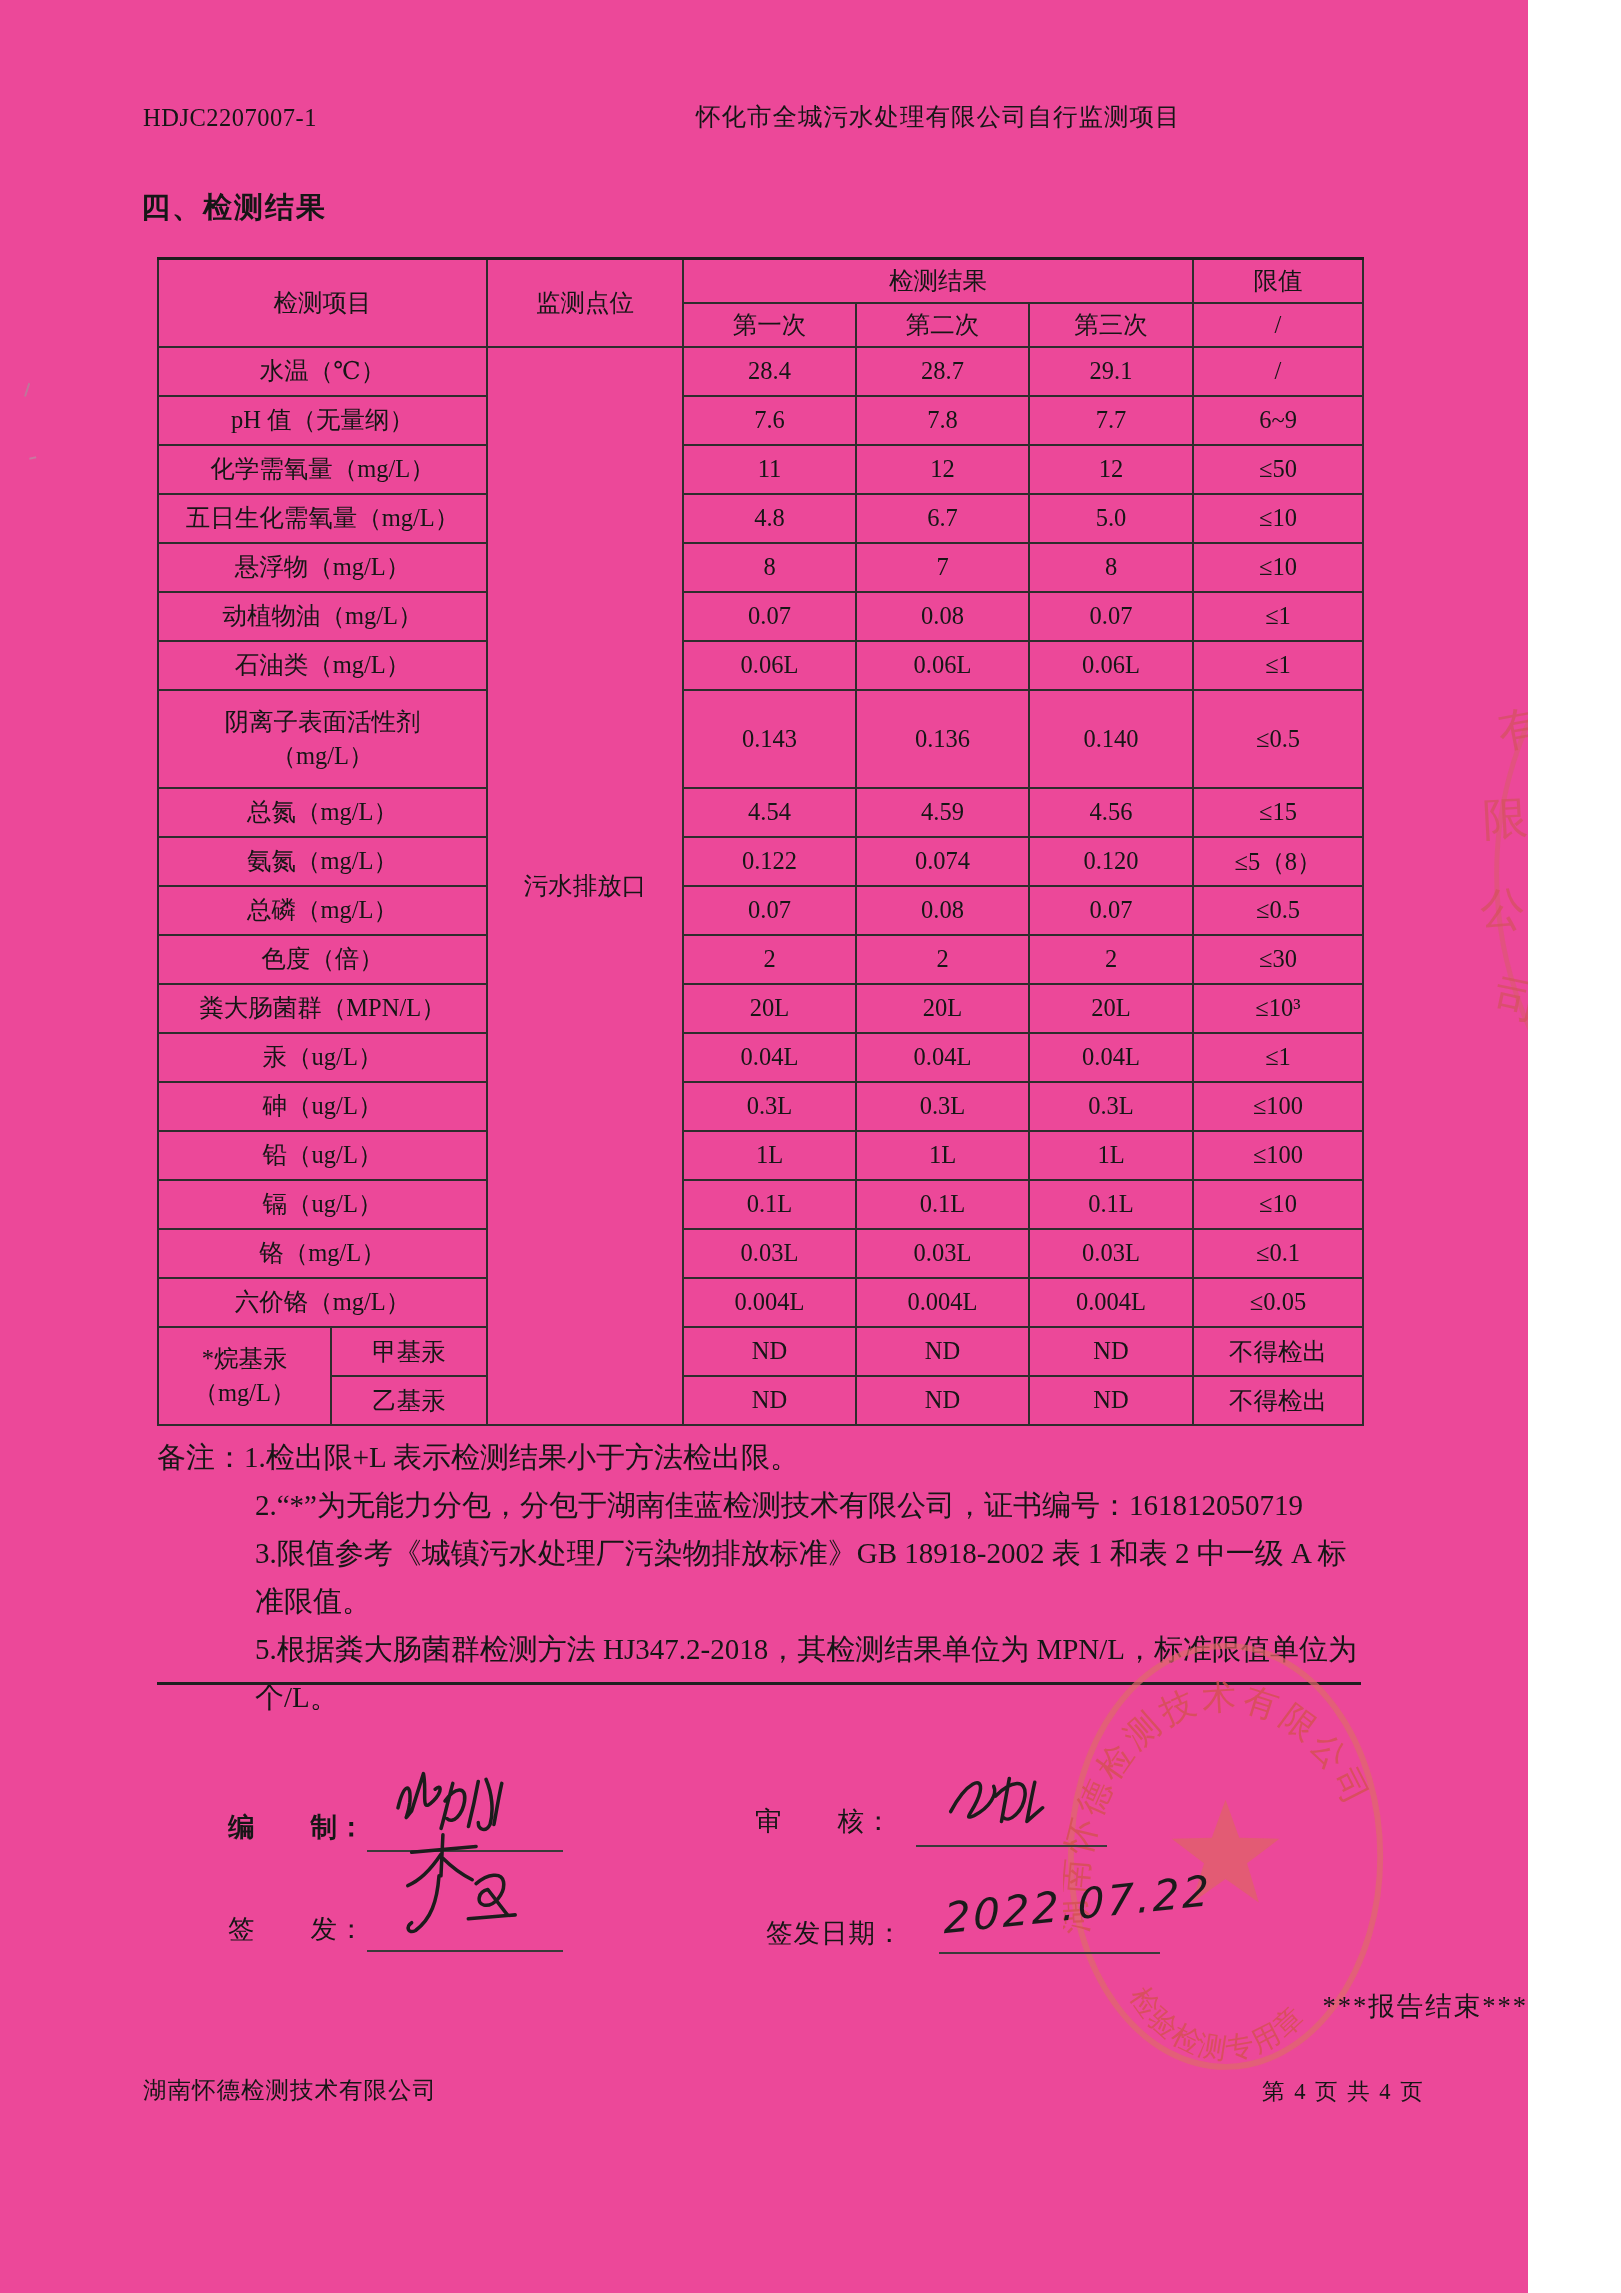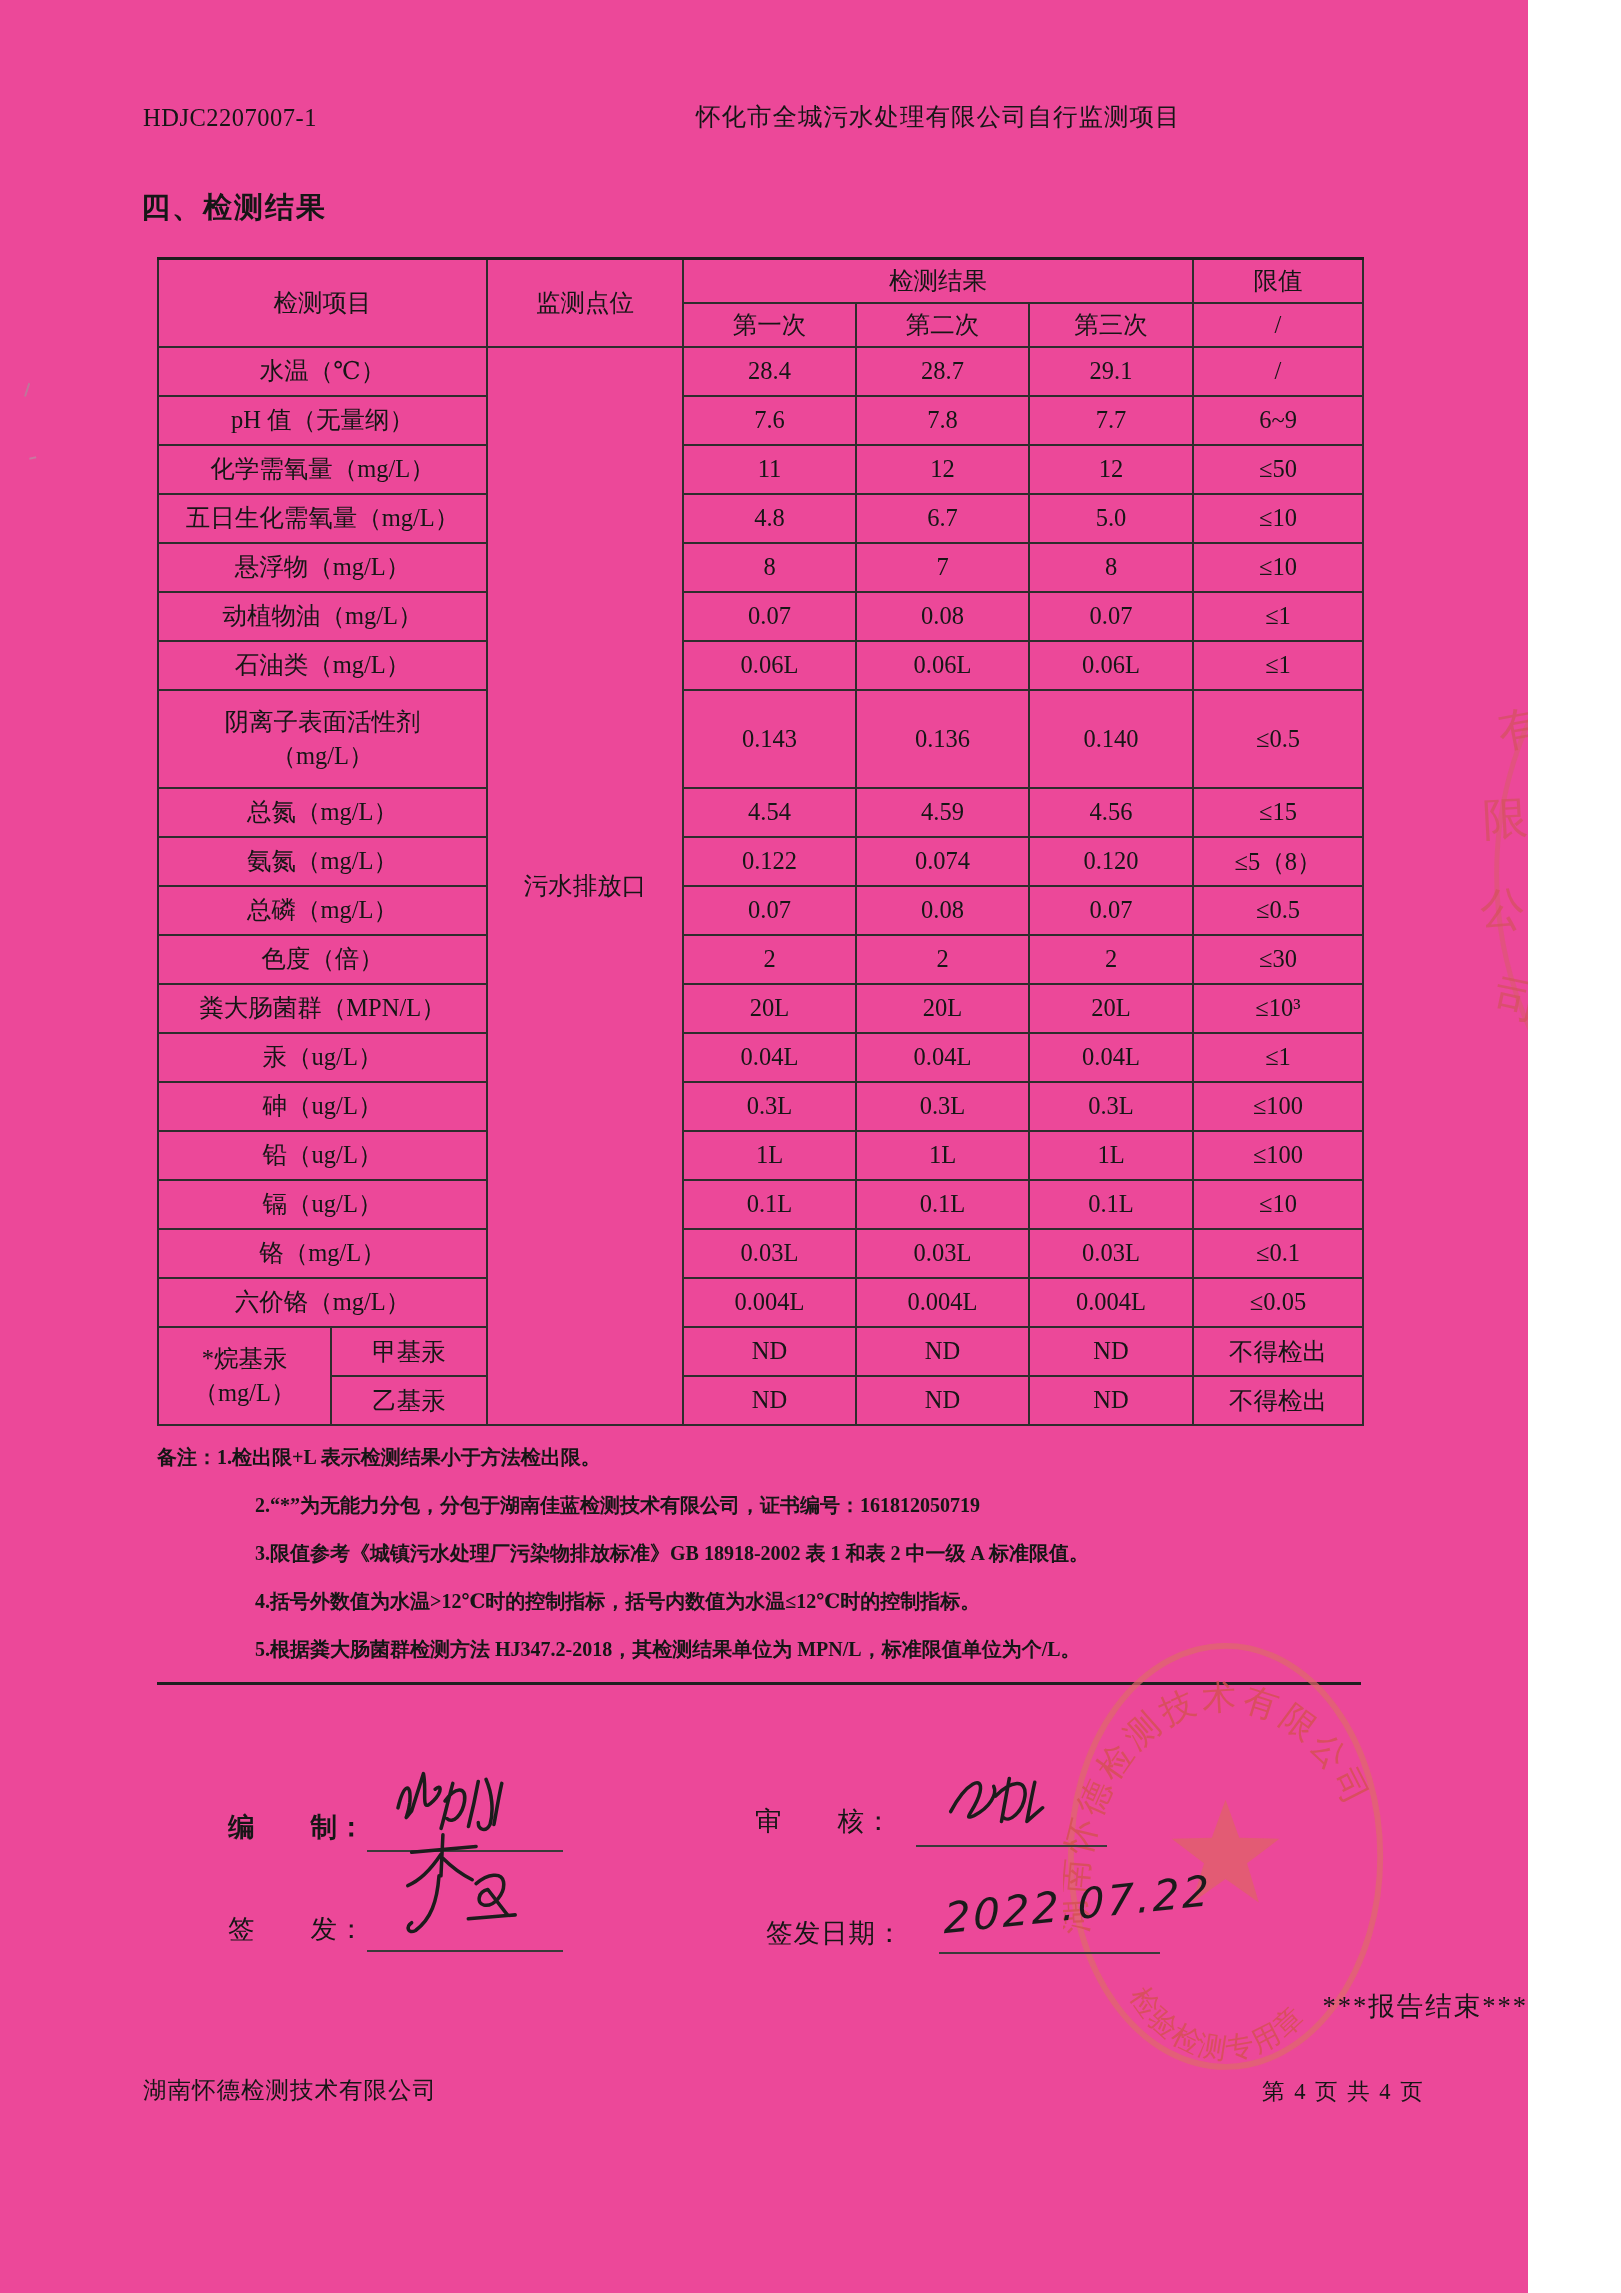--- a/index.html
+++ b/index.html
@@ -14,21 +14,21 @@
   table.result{position:absolute;left:157px;top:257px;width:1204px;border-collapse:collapse;
         table-layout:fixed;font-size:24.5px;}
   table.result th,table.result td{border:2px solid #2d2d2d;text-align:center;vertical-align:middle;
         font-weight:normal;padding:0 3.9px;overflow:hidden;}
   table.result{border-top:3.9px solid #1d1d1d;border-bottom:2.9px solid #1d1d1d;}
   tr.hr{height:44px;}
   tr.r{height:49px;}
   tr.tall{height:98px;}
   td.lab{white-space:pre-line;line-height:1.35;}
   
-  .notes{left:157px;top:1433px;width:1204px;font-size:20px;line-height:48px;font-weight:bold;}
+  .notes{left:157px;top:1433px;width:1204px;font-size:29px;line-height:48px;}
   .notes .indent{padding-left:98px;}
   .notes-rule{left:157px;top:1682px;width:1204px;height:0;border-bottom:3.9px solid #1f1f1f;}
   
   .sig-label{font-size:26.5px;letter-spacing:1px;}
   .underline{border-bottom:2px solid #3a3a3a;}
   .date-hand{font-family:"DejaVu Sans",sans-serif;font-style:italic;font-size:42px;color:#1b1b1b;
         transform:rotate(-6deg) skewX(-6deg);letter-spacing:2.9px;white-space:nowrap;}
   .sig-svg path{fill:none;stroke:#1c1c1c;stroke-width:3.6;stroke-linecap:round;stroke-linejoin:round;}
   
   .report-end{left:0;right:0;top:1988px;text-align:right;font-size:26.5px;letter-spacing:2px;}
@@ -229,21 +229,20 @@
       <td>ND</td>
       <td>不得检出</td>
     </tr>
   </tbody>
     </table>
 
   <div class="abs notes">
     <div><span>备注：</span><span>1.检出限+L 表示检测结果小于方法检出限。</span></div>
     <div class="indent">2.“*”为无能力分包，分包于湖南佳蓝检测技术有限公司，证书编号：161812050719</div>
     <div class="indent">3.限值参考《城镇污水处理厂污染物排放标准》GB 18918-2002 表 1 和表 2 中一级 A 标准限值。</div>
-    <div class="indent">4.括号外数值为水温&gt;12℃时的控制指标，括号内数值为水温≤12℃时的控制指标。</div>
     <div class="indent">5.根据粪大肠菌群检测方法 HJ347.2-2018，其检测结果单位为 MPN/L，标准限值单位为个/L。</div>
   </div>
   <div class="abs notes-rule"></div>
 
   <svg class="abs stamp-edge" width="237" height="568" viewBox="0 0 242 580">
     <circle cx="500" cy="290" r="385" fill="none" stroke="rgba(216,96,96,0.45)" stroke-width="5"></circle>
     <g class="stamp-text" font-size="46" fill="rgba(208,84,84,0.6)">
       <text x="150" y="70" transform="rotate(-20 158 60)">术</text>
       <text x="118" y="160" transform="rotate(-10 125 150)">有</text>
       <text x="101" y="250" transform="rotate(-3 108 240)">限</text>

